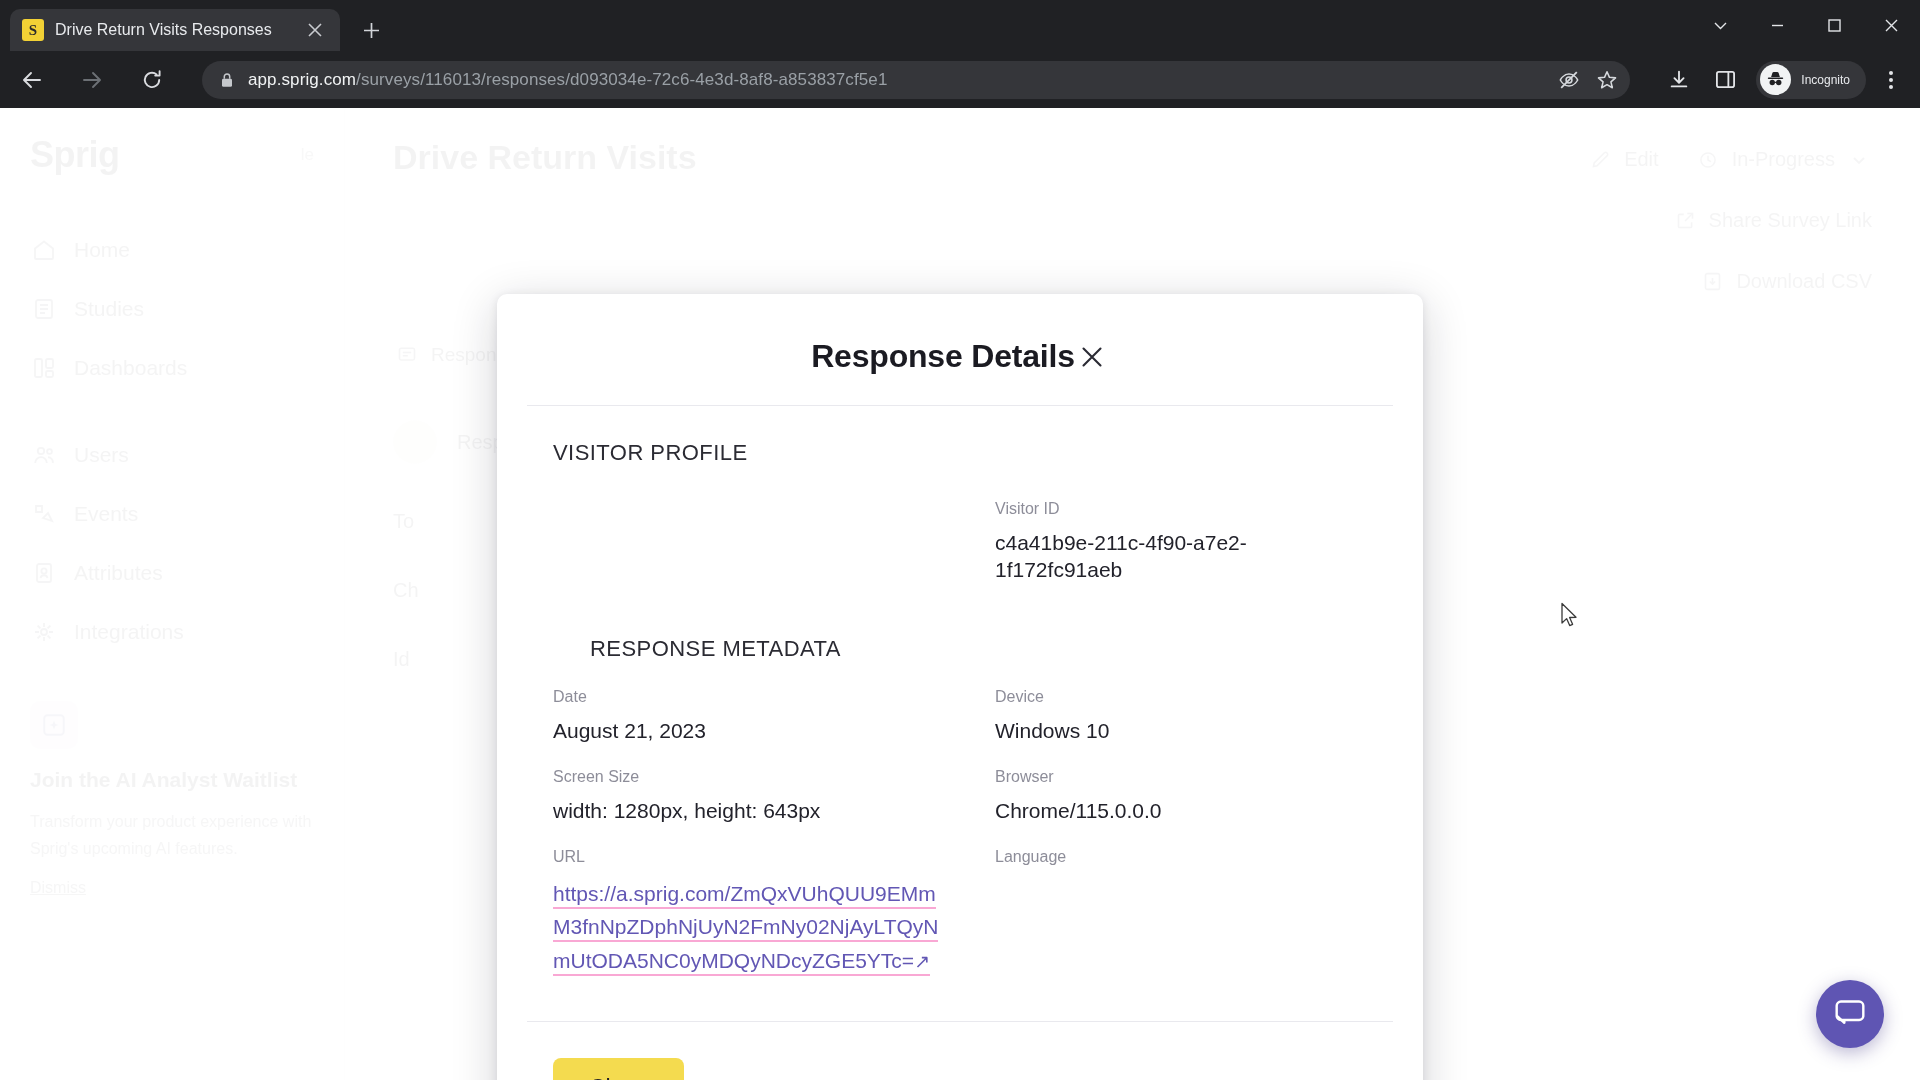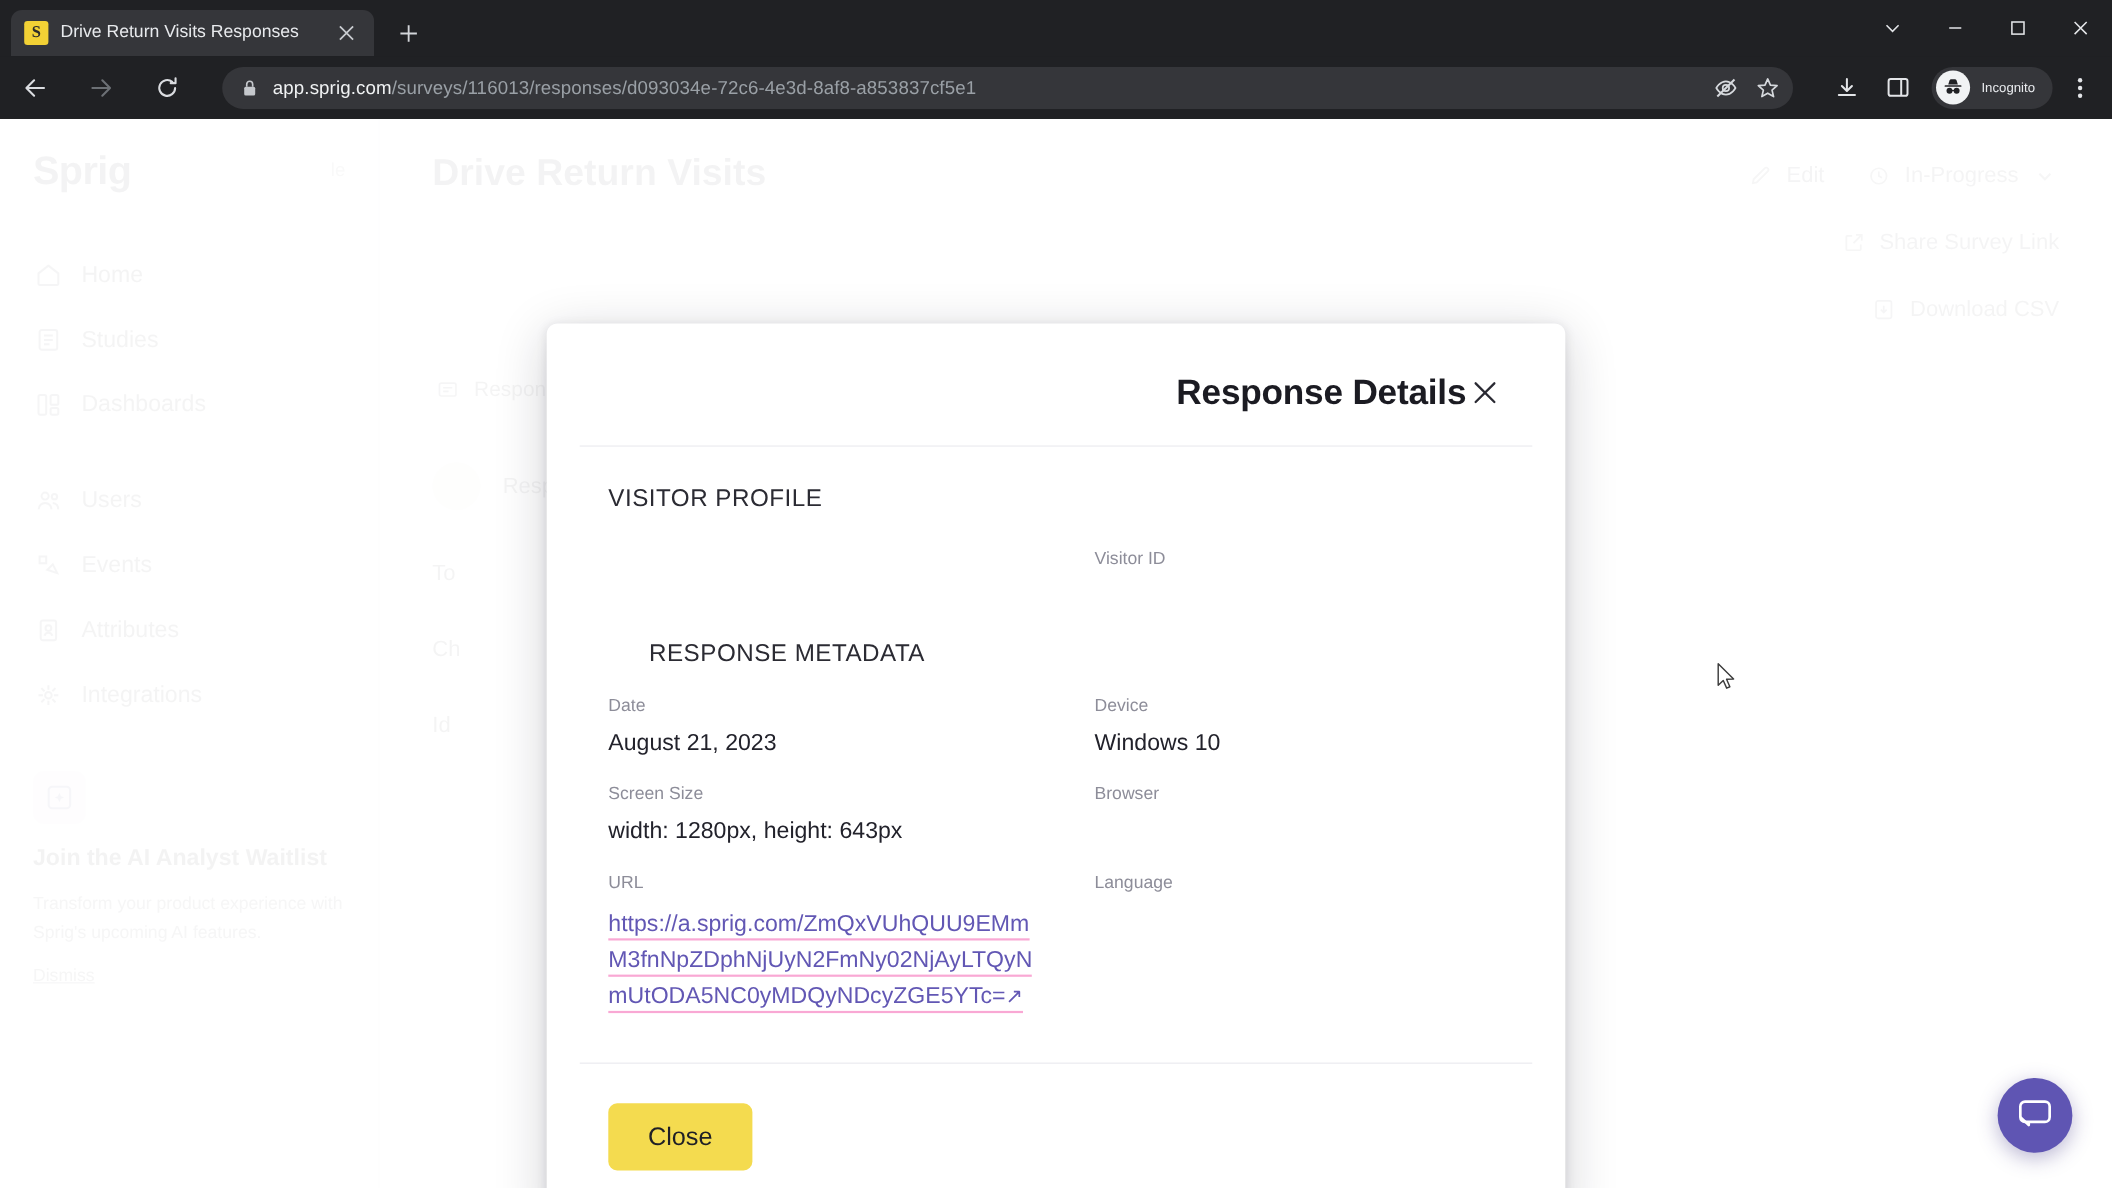--- a/index.html
+++ b/index.html
@@ -235,21 +235,21 @@
     width: 926px;
     background: #ffffff;
     border-radius: 10px;
     box-shadow: 0 10px 46px rgba(20,20,35,0.19), 0 2px 10px rgba(20,20,35,0.10);
     padding: 0 0 0 0;
     overflow: hidden;
   }
   .modal-head {
     display: flex;
     align-items: center;
-    justify-content: flex-end;
+    justify-content: center;
     padding: 44px 56px 30px 56px;
   }
   .modal-title {
     font-size: 32px;
     font-weight: 700;
     color: #1b1b22;
     letter-spacing: -0.2px;
   }
   .modal-close {
     width: 34px; height: 34px;
@@ -650,20 +650,21 @@
     <div class="modal-divider"></div>
 
     <div class="modal-body">
 
       <div class="section-label">VISITOR PROFILE</div>
 
       <div class="field-grid">
         <div class="field empty"></div>
         <div class="field">
           <div class="field-label">Visitor ID</div>
+          <div class="field-value">c4a41b9e-211c-4f90-a7e2-1f172fc91aeb</div>
         </div>
       </div>
 
       <div class="metadata-block">
         <div class="section-label tight">RESPONSE METADATA</div>
 
         <div class="field-grid">
           <div class="field">
             <div class="field-label">Date</div>
             <div class="field-value">August 21, 2023</div>
@@ -672,20 +673,21 @@
             <div class="field-label">Device</div>
             <div class="field-value">Windows 10</div>
           </div>
 
           <div class="field">
             <div class="field-label">Screen Size</div>
             <div class="field-value">width: 1280px, height: 643px</div>
           </div>
           <div class="field">
             <div class="field-label">Browser</div>
+            <div class="field-value">Chrome/115.0.0.0</div>
           </div>
 
           <div class="field">
             <div class="field-label">URL</div>
             <div class="url-wrap">
               <a class="url-link" href="#"><span>https://a.sprig.com/ZmQxVUhQUU9EMmM3fnNpZDphNjUyN2FmNy02NjAyLTQyNmUtODA5NC0yMDQyNDcyZGE5YTc=</span><span class="ext-arrow">↗</span></a>
             </div>
           </div>
           <div class="field">
             <div class="field-label">Language</div>

